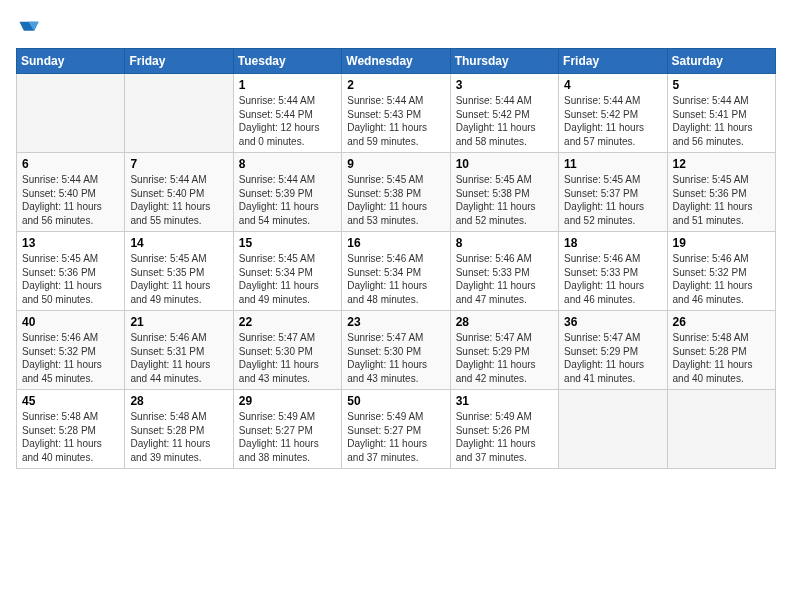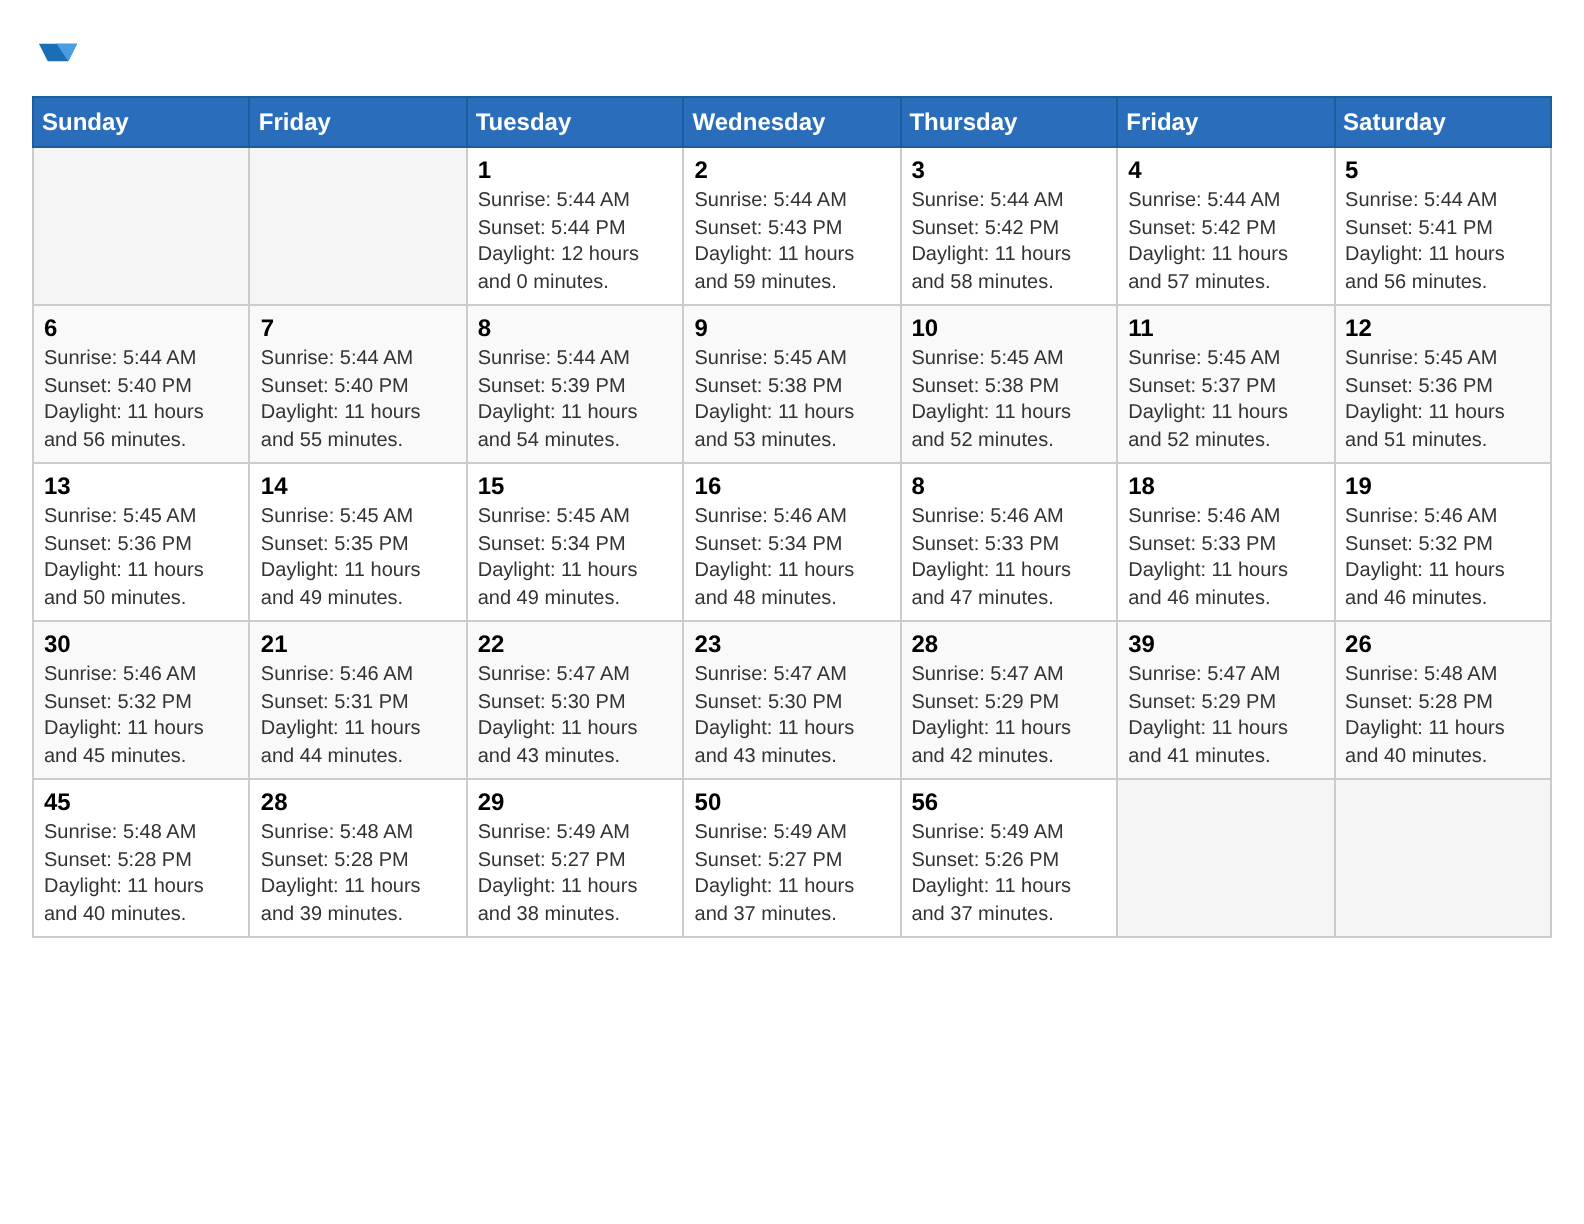--- a/index.html
+++ b/index.html
@@ -192,41 +192,41 @@
           <span class="day-num">18</span>
           <div class="cell-text">Sunrise: 5:46 AM<br>Sunset: 5:33 PM<br>Daylight: 11 hours and 46 minutes.</div>
         </td>
         <td>
           <span class="day-num">19</span>
           <div class="cell-text">Sunrise: 5:46 AM<br>Sunset: 5:32 PM<br>Daylight: 11 hours and 46 minutes.</div>
         </td>
       </tr>
       <tr>
         <td>
-          <span class="day-num">30</span>
+          <span class="day-num">40</span>
           <div class="cell-text">Sunrise: 5:46 AM<br>Sunset: 5:32 PM<br>Daylight: 11 hours and 45 minutes.</div>
         </td>
         <td>
           <span class="day-num">21</span>
           <div class="cell-text">Sunrise: 5:46 AM<br>Sunset: 5:31 PM<br>Daylight: 11 hours and 44 minutes.</div>
         </td>
         <td>
           <span class="day-num">22</span>
           <div class="cell-text">Sunrise: 5:47 AM<br>Sunset: 5:30 PM<br>Daylight: 11 hours and 43 minutes.</div>
         </td>
         <td>
           <span class="day-num">23</span>
           <div class="cell-text">Sunrise: 5:47 AM<br>Sunset: 5:30 PM<br>Daylight: 11 hours and 43 minutes.</div>
         </td>
         <td>
           <span class="day-num">28</span>
           <div class="cell-text">Sunrise: 5:47 AM<br>Sunset: 5:29 PM<br>Daylight: 11 hours and 42 minutes.</div>
         </td>
         <td>
-          <span class="day-num">39</span>
+          <span class="day-num">36</span>
           <div class="cell-text">Sunrise: 5:47 AM<br>Sunset: 5:29 PM<br>Daylight: 11 hours and 41 minutes.</div>
         </td>
         <td>
           <span class="day-num">26</span>
           <div class="cell-text">Sunrise: 5:48 AM<br>Sunset: 5:28 PM<br>Daylight: 11 hours and 40 minutes.</div>
         </td>
       </tr>
       <tr>
         <td>
           <span class="day-num">45</span>
@@ -238,20 +238,20 @@
         </td>
         <td>
           <span class="day-num">29</span>
           <div class="cell-text">Sunrise: 5:49 AM<br>Sunset: 5:27 PM<br>Daylight: 11 hours and 38 minutes.</div>
         </td>
         <td>
           <span class="day-num">50</span>
           <div class="cell-text">Sunrise: 5:49 AM<br>Sunset: 5:27 PM<br>Daylight: 11 hours and 37 minutes.</div>
         </td>
         <td>
-          <span class="day-num">56</span>
+          <span class="day-num">31</span>
           <div class="cell-text">Sunrise: 5:49 AM<br>Sunset: 5:26 PM<br>Daylight: 11 hours and 37 minutes.</div>
         </td>
         <td class="empty"></td>
         <td class="empty"></td>
       </tr>
     </tbody>
 </table>
 
 </body></html>

